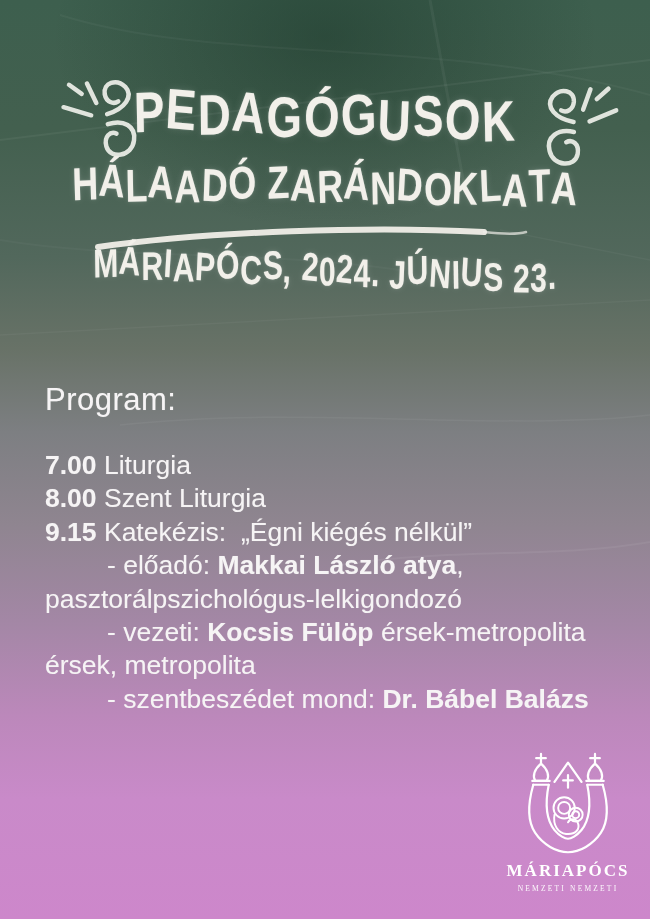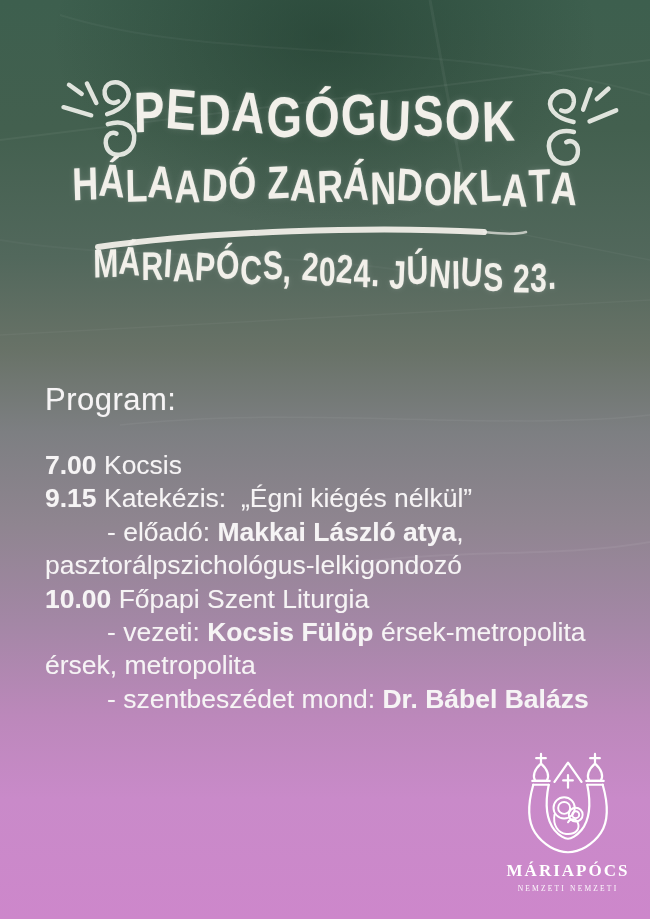--- a/index.html
+++ b/index.html
@@ -110,25 +110,25 @@
       <path d="M6,26 C120,10 280,5 392,11" stroke="#f0eee8" stroke-width="6" stroke-linecap="round" fill="none" opacity="0.95"></path>
       <path d="M392,11 C410,13 424,14 434,11" stroke="#f0eee8" stroke-width="2.5" stroke-linecap="round" fill="none" opacity="0.7"></path>
     </svg>
   </div>
 
   <div class="chalk-line t3 layer chalk"><span style="transform: rotate(-2.56deg) translateY(1.32px);">M</span><span style="transform: rotate(2.88deg) translateY(-1.98px);">Á</span><span style="transform: rotate(-1.76deg) translateY(2.42px);">R</span><span style="transform: rotate(3.52deg) translateY(-0.88px);">I</span><span style="transform: rotate(-0.96deg) translateY(2.86px);">A</span><span style="transform: rotate(2.24deg) translateY(1.54px);">P</span><span style="transform: rotate(-3.52deg) translateY(-1.54px);">Ó</span><span style="transform: rotate(1.44deg) translateY(3.3px);">C</span><span style="transform: rotate(-2.4deg) translateY(-2.2px);">S</span><span style="transform: rotate(3.2deg) translateY(0.66px);">,</span><span style="transform: rotate(-2.56deg) translateY(1.32px);"> </span><span style="transform: rotate(2.88deg) translateY(-1.98px);">2</span><span style="transform: rotate(-1.76deg) translateY(2.42px);">0</span><span style="transform: rotate(3.52deg) translateY(-0.88px);">2</span><span style="transform: rotate(-0.96deg) translateY(2.86px);">4</span><span style="transform: rotate(2.24deg) translateY(1.54px);">.</span><span style="transform: rotate(-3.52deg) translateY(-1.54px);"> </span><span style="transform: rotate(1.44deg) translateY(3.3px);">J</span><span style="transform: rotate(-2.4deg) translateY(-2.2px);">Ú</span><span style="transform: rotate(3.2deg) translateY(0.66px);">N</span><span style="transform: rotate(-2.56deg) translateY(1.32px);">I</span><span style="transform: rotate(2.88deg) translateY(-1.98px);">U</span><span style="transform: rotate(-1.76deg) translateY(2.42px);">S</span><span style="transform: rotate(3.52deg) translateY(-0.88px);"> </span><span style="transform: rotate(-0.96deg) translateY(2.86px);">2</span><span style="transform: rotate(2.24deg) translateY(1.54px);">3</span><span style="transform: rotate(-3.52deg) translateY(-1.54px);">.</span></div>
 
   <div class="program layer">
     <div class="program-heading">Program:</div>
     <div class="program-list">
-        <div class="prog-line ind-0"><span class="b">7.00 </span><span>Kocsis</span></div>
+        <div class="prog-line ind-0"><span class="b">7.00 </span><span>Liturgia</span></div>
+        <div class="prog-line ind-0"><span class="b">8.00 </span><span>Szent Liturgia</span></div>
         <div class="prog-line ind-0"><span class="b">9.15 </span><span>Katekézis:  „Égni kiégés nélkül”</span></div>
         <div class="prog-line ind-1"><span>- előadó: </span><span class="b">Makkai László atya</span><span>,</span></div>
         <div class="prog-line ind-2"><span>pasztorálpszichológus-lelkigondozó</span></div>
-        <div class="prog-line ind-0"><span class="b">10.00 </span><span>Főpapi Szent Liturgia</span></div>
         <div class="prog-line ind-1"><span>- vezeti: </span><span class="b">Kocsis Fülöp</span><span> érsek-metropolita</span></div>
         <div class="prog-line ind-2"><span>érsek, metropolita</span></div>
         <div class="prog-line ind-1"><span>- szentbeszédet mond: </span><span class="b">Dr. Bábel Balázs</span></div>
       </div>
   </div>
 
   <div class="logo layer">
     <svg class="logo-emblem" viewBox="0 0 100 112" xmlns="http://www.w3.org/2000/svg">
       <g stroke="#ffffff" stroke-width="2.3" stroke-linecap="round" stroke-linejoin="round" fill="none">
 

